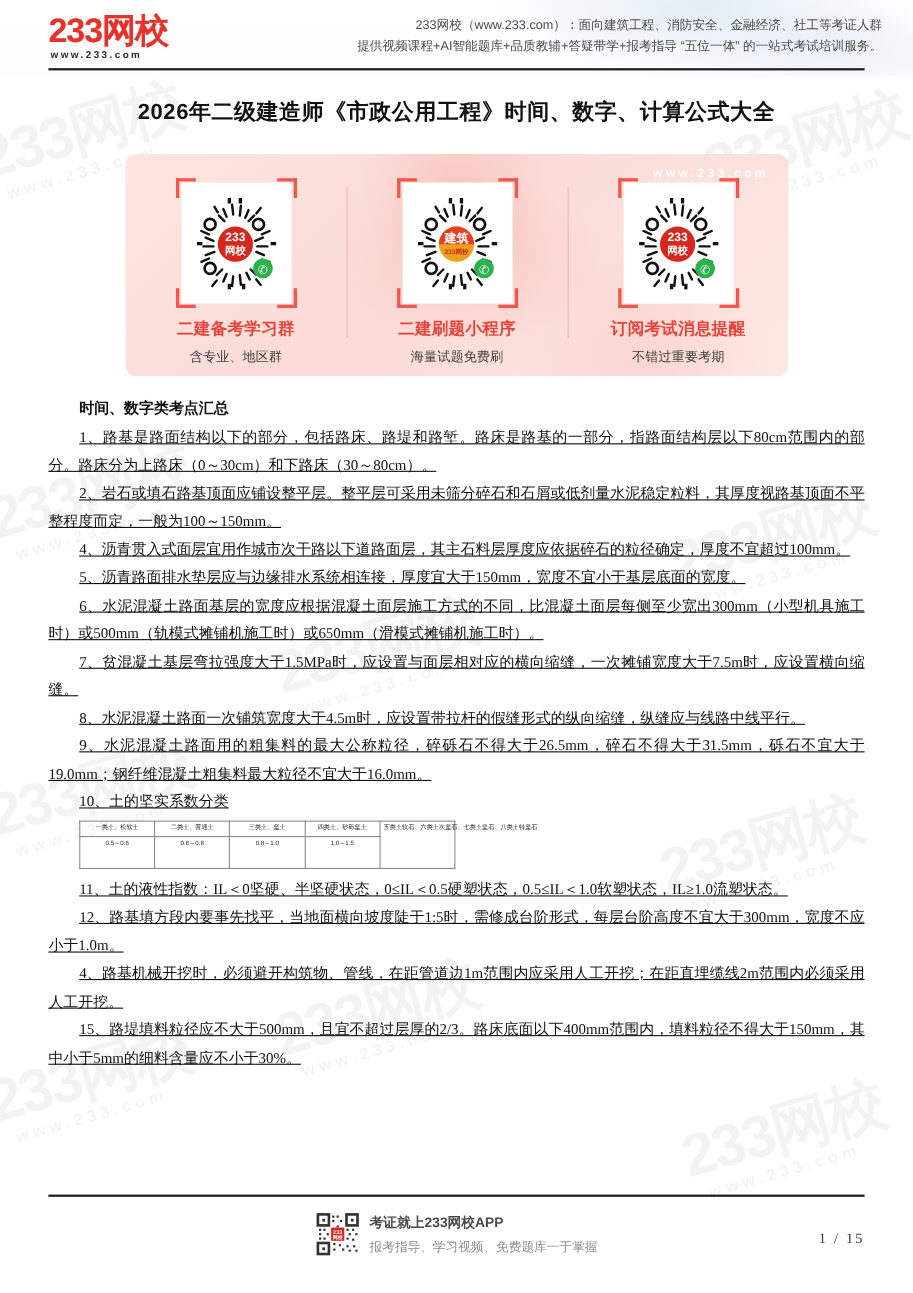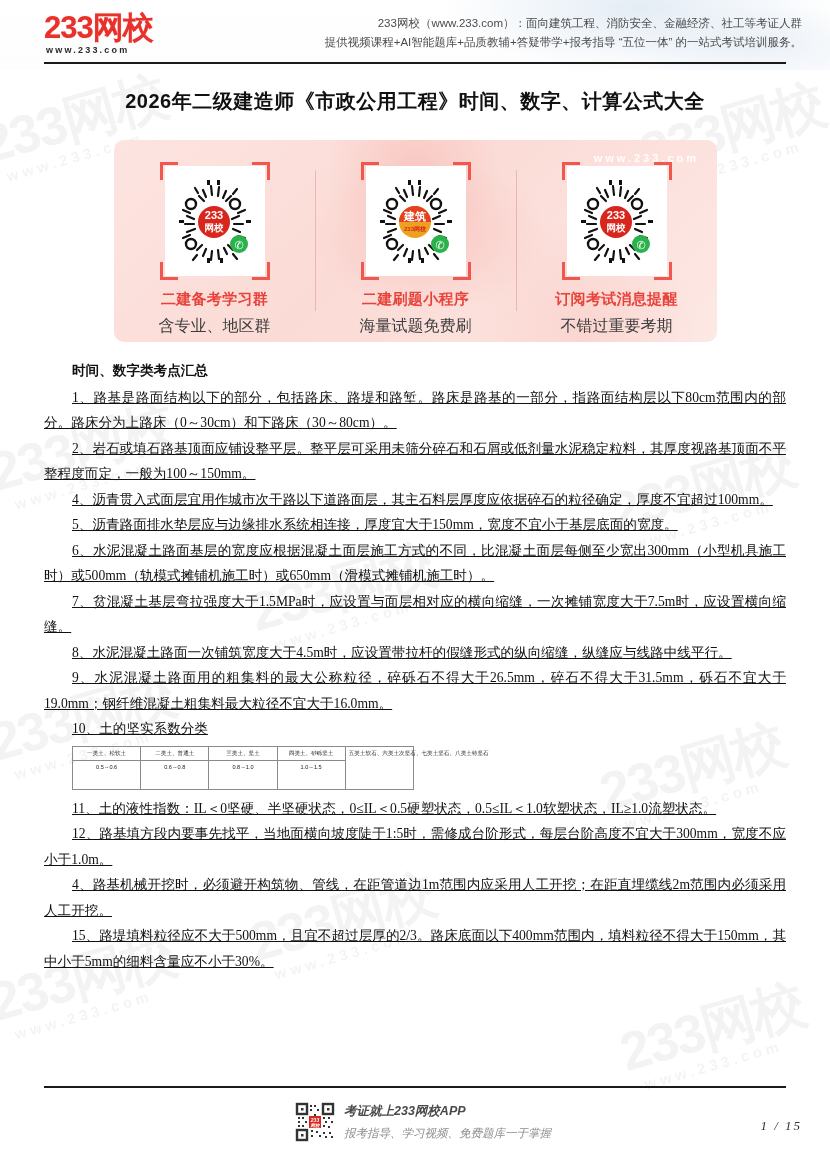--- a/index.html
+++ b/index.html
@@ -113,21 +113,21 @@
   .brk.br{right:0;bottom:0;border-left:none;border-top:none;}
   .qr-svg{position:absolute;left:8px;top:8px;}
   .c-title{
     font-family:"Liberation Sans","DejaVu Sans",sans-serif;
     font-weight:bold;font-size:15px;color:#e8433b;margin-top:10px;
     letter-spacing:.3px;
     text-align:right;
   }
   .c-sub{
     font-family:"Liberation Sans","DejaVu Sans",sans-serif;
-    font-size:16px;color:#3d3d3d;margin-top:7px;
+    font-size:12px;color:#3d3d3d;margin-top:7px;
   }
 
   
   .body{
     position:absolute;left:44px;top:358px;width:742px;
     font-size:13.6px;line-height:25.5px;color:#111;
     text-align:justify;
   }
   .sec-head{font-weight:bold;margin-left:28px;margin-bottom:1px;}
   .p{margin:0;text-indent:28px;text-decoration:underline;}
@@ -152,21 +152,21 @@
   table.soil tr.hrow td{white-space:nowrap;}
   table.soil td.last{text-align:left;padding-left:3px;line-height:9.5px;}
   table.soil tr.vrow td{height:24px;}
 
   
   .rule-bot{
     position:absolute;left:44px;right:44px;top:1086px;
     border-top:2px solid #1a1a1a;
   }
   .footer{
-    position:absolute;left:44px;right:28px;top:1098px;height:60px;font-style:italic;
+    position:absolute;left:44px;right:44px;top:1098px;height:60px;
   }
   .fcenter{
     position:absolute;left:50%;top:4px;transform:translateX(-50%);
     display:flex;align-items:center;gap:9px;
   }
   .ftxt1{
     font-family:"Liberation Sans","DejaVu Sans",sans-serif;
     font-weight:bold;font-size:12.5px;color:#4a4a4a;
   }
   .ftxt2{

